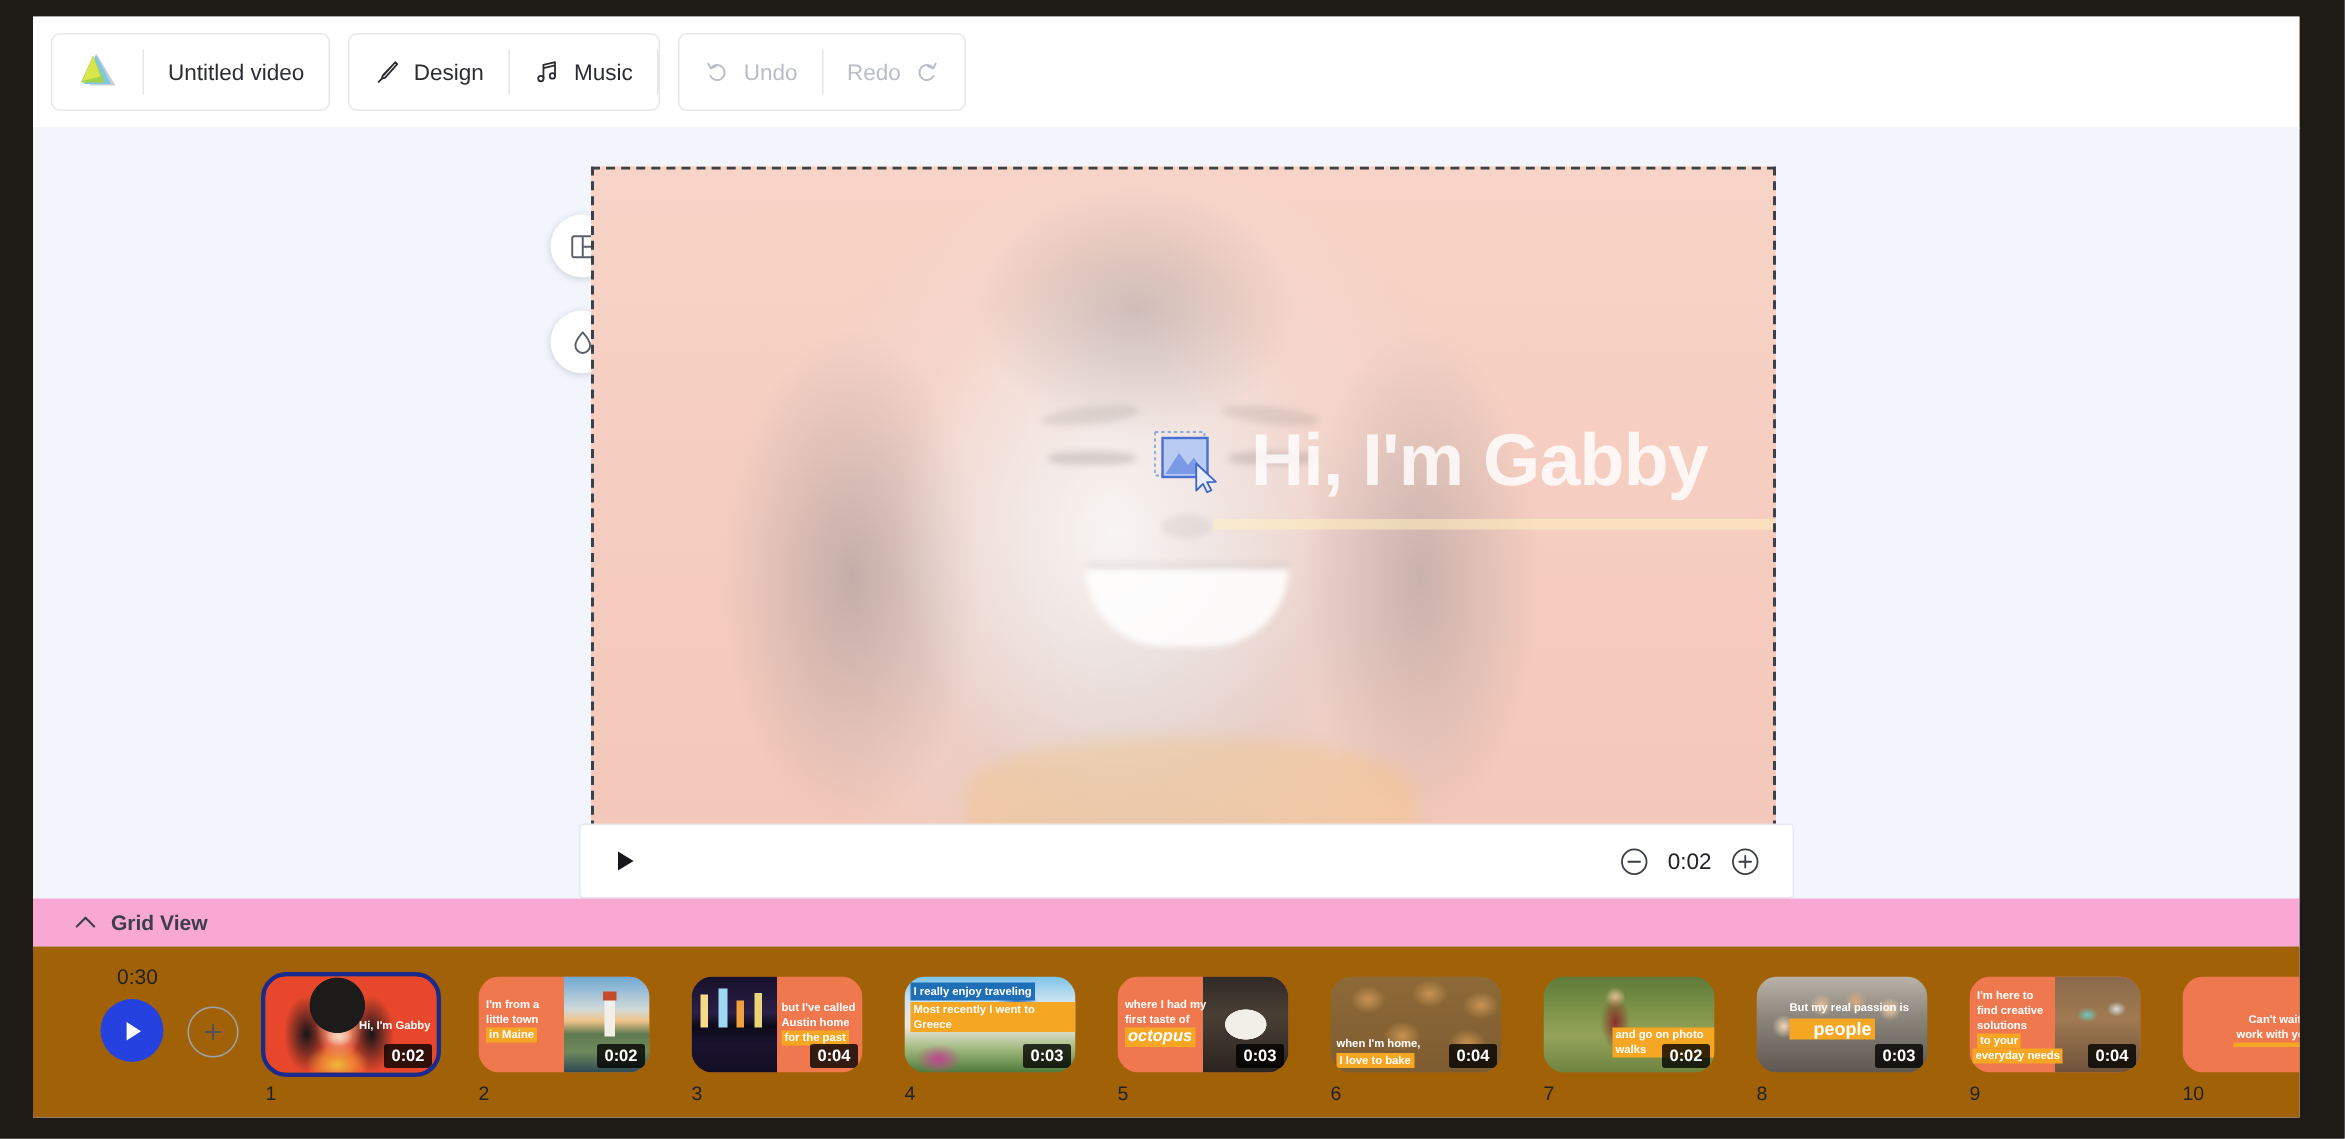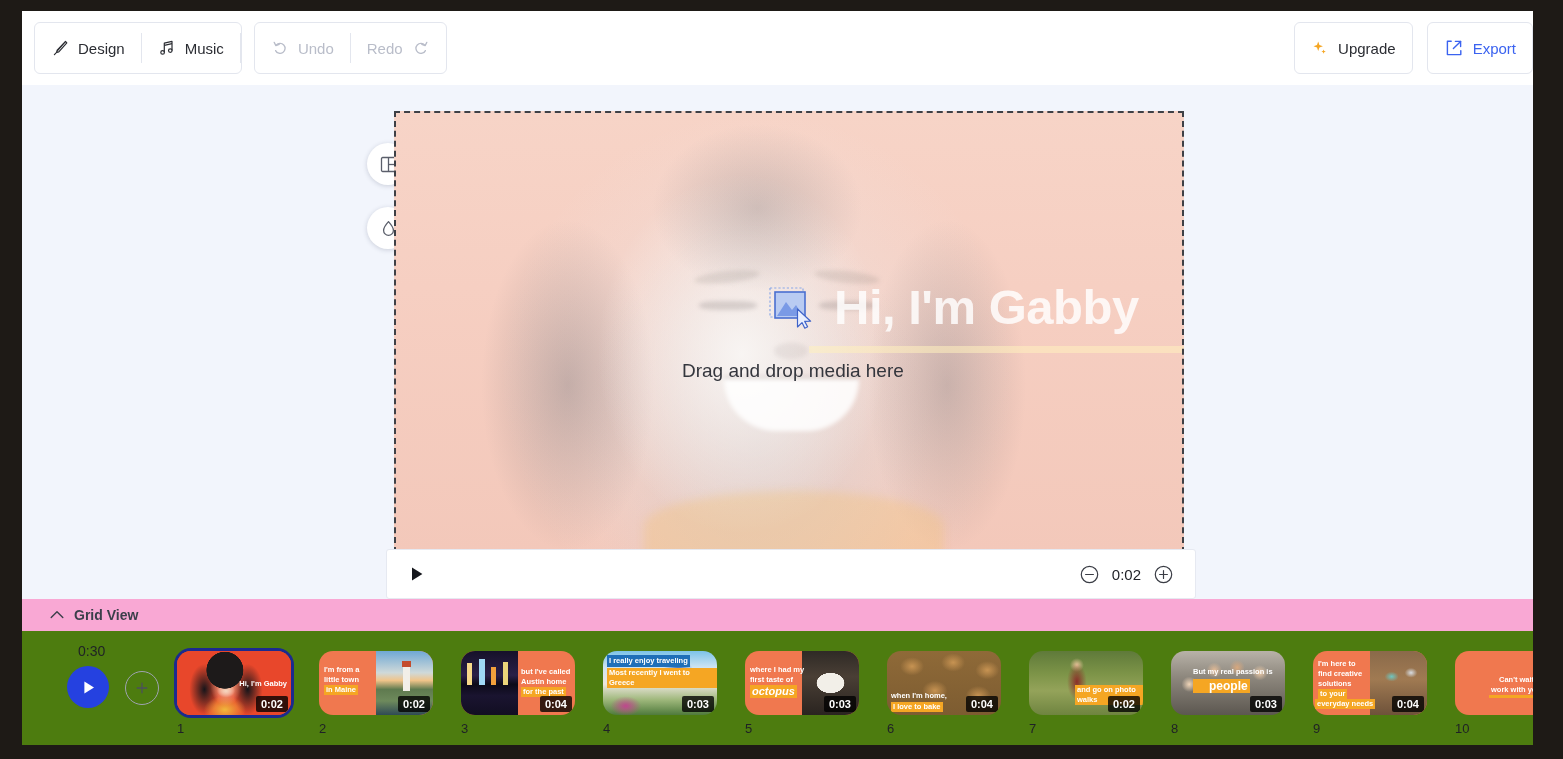--- a/index.html
+++ b/index.html
@@ -112,21 +112,21 @@
   #gridbar{
     position:absolute;left:0;top:588px;width:1511px;height:32px;
     background:#f9a8d4;border-bottom:1px solid #e3e7f0;
     display:flex;align-items:center;
   }
   #gridview-toggle{display:flex;align-items:center;gap:10px;margin-left:28px;cursor:pointer;}
   #gridview-label{font-size:14px;font-weight:bold;color:#3b3f4a;}
 
   
   #timeline{
-    position:absolute;left:0;top:620px;width:1511px;height:114px;background:#4d7c0f;
+    position:absolute;left:0;top:620px;width:1511px;height:114px;background:#a16207;
   }
   #total-time{position:absolute;left:56px;top:12px;font-size:14px;color:#1f2126;}
   #play-big{
     position:absolute;left:45px;top:35px;width:42px;height:42px;border-radius:50%;
     background:#2541e0;display:flex;align-items:center;justify-content:center;cursor:pointer;
   }
   #add-clip{
     position:absolute;left:103px;top:40px;width:32px;height:32px;border-radius:50%;
     border:1px solid #9ea3b0;display:flex;align-items:center;justify-content:center;cursor:pointer;
   }
@@ -151,20 +151,34 @@
   .cap-white{color:#fff;}
 </style>
 </head>
 <body>
 
 <div id="bezel">
   <div id="screen">
 
     <div id="topbar">
 
+      <div class="tb-group">
+        <div class="logo-cell">
+          <svg width="30" height="26" viewBox="0 0 30 26">
+            <polygon points="14,2 26,22 9,22" fill="#c9cfd4"></polygon>
+            <polygon points="13,1 23,21 5,21" fill="#7fc7e8"></polygon>
+            <polygon points="11,2 19,20 3,20" fill="#9fd34a"></polygon>
+            <polygon points="11,2 16,16 4,19" fill="#d8e64b"></polygon>
+          </svg>
+        </div>
+        <div class="tb-sep"></div>
+        <div class="tb-item">
+          <span>Untitled video</span>
+        </div>
+      </div>
 
       <div class="tb-group">
         <div class="tb-item">
           <svg width="18" height="18" viewBox="0 0 18 18">
             <path d="M14.5 2.5 L6.5 11.5 M14.5 2.5 L15.8 3.8 L7.8 12.8 L5.6 13.4 L6.2 11.2 Z" fill="none" stroke="#2b2d33" stroke-width="1.2" stroke-linejoin="round"></path>
             <path d="M5.6 13.4 L3.4 15.6" stroke="#2b2d33" stroke-width="1.2" stroke-linecap="round"></path>
           </svg>
           <span>Design</span>
         </div>
         <div class="tb-sep"></div>
@@ -193,41 +207,20 @@
           <span>Redo</span>
           <svg width="18" height="18" viewBox="0 0 18 18">
             <path d="M12.8 6.2 A5 5 0 1 0 13.4 11.6" fill="none" stroke="#b9bdc9" stroke-width="1.3" stroke-linecap="round"></path>
             <path d="M14.8 3.4 L13.1 6.6 L9.8 5.3" fill="none" stroke="#b9bdc9" stroke-width="1.3" stroke-linecap="round" stroke-linejoin="round"></path>
           </svg>
         </div>
       </div>
 
       <div class="spacer"></div>
 
-      <div class="tb-right">
-        <div class="tb-group upgrade">
-          <div class="tb-item">
-            <svg width="18" height="18" viewBox="0 0 18 18">
-              <path d="M7.2 2.6 L8.4 6.1 L11.9 7.3 L8.4 8.5 L7.2 12 L6 8.5 L2.5 7.3 L6 6.1 Z" fill="#f5a623"></path>
-              <path d="M12.6 10.4 L13.2 12 L14.8 12.6 L13.2 13.2 L12.6 14.8 L12 13.2 L10.4 12.6 L12 12 Z" fill="#f5a623"></path>
-            </svg>
-            <span>Upgrade</span>
-          </div>
-        </div>
-        <div class="tb-group export">
-          <div class="tb-item">
-            <svg width="20" height="20" viewBox="0 0 20 20">
-              <path d="M7.2 3.2 H3.4 V16.6 H16.8 V12.6" fill="none" stroke="#3b63f0" stroke-width="1.4" stroke-linecap="round" stroke-linejoin="round"></path>
-              <path d="M9.4 10.6 L16.6 3.4" stroke="#3b63f0" stroke-width="1.4" stroke-linecap="round"></path>
-              <path d="M11.4 3.4 H16.6 V8.6" fill="none" stroke="#3b63f0" stroke-width="1.4" stroke-linecap="round" stroke-linejoin="round"></path>
-            </svg>
-            <span class="export-label">Export</span>
-          </div>
-        </div>
-      </div>
     </div>
 
     <div id="stage">
 
       <div class="side-fab" id="fab-layout">
         <svg width="19" height="19" viewBox="0 0 19 19">
           <rect x="2.5" y="2.5" width="14" height="14" rx="1.2" fill="none" stroke="#5b5f6b" stroke-width="1.3"></rect>
           <path d="M9.5 2.5 V16.5" stroke="#5b5f6b" stroke-width="1.3"></path>
           <path d="M9.5 9.5 H16.5" stroke="#5b5f6b" stroke-width="1.3"></path>
         </svg>
@@ -254,21 +247,20 @@
 
         <div id="media-badge">
           <svg width="48" height="44" viewBox="0 0 48 44">
             <rect x="1" y="1" width="33" height="29" fill="none" stroke="#8aa8e8" stroke-width="1.2" stroke-dasharray="2.2 2"></rect>
             <rect x="6" y="5" width="30" height="26" fill="#b9cbf2" stroke="#4a6fd0" stroke-width="1.6"></rect>
             <path d="M8 29 L17 15 L23 23 L27 18 L34 29 Z" fill="#7a9ae6"></path>
             <path d="M28.5 22 L28.5 40 L33 35.6 L35.8 41.2 L38.6 39.8 L35.7 34.4 L41.6 34.2 Z" fill="#e9efff" stroke="#3f63c8" stroke-width="1.2" stroke-linejoin="round"></path>
           </svg>
         </div>
 
-        <div id="drop-text">Drag and drop media here</div>
         <div id="dropzone"></div>
       </div>
 
       <div id="playerbar">
         <div id="play-small">
           <svg width="16" height="16" viewBox="0 0 16 16">
             <polygon points="3,1.6 13.4,8 3,14.4" fill="#16181d"></polygon>
           </svg>
         </div>
         <div id="zoom-ctrls">

